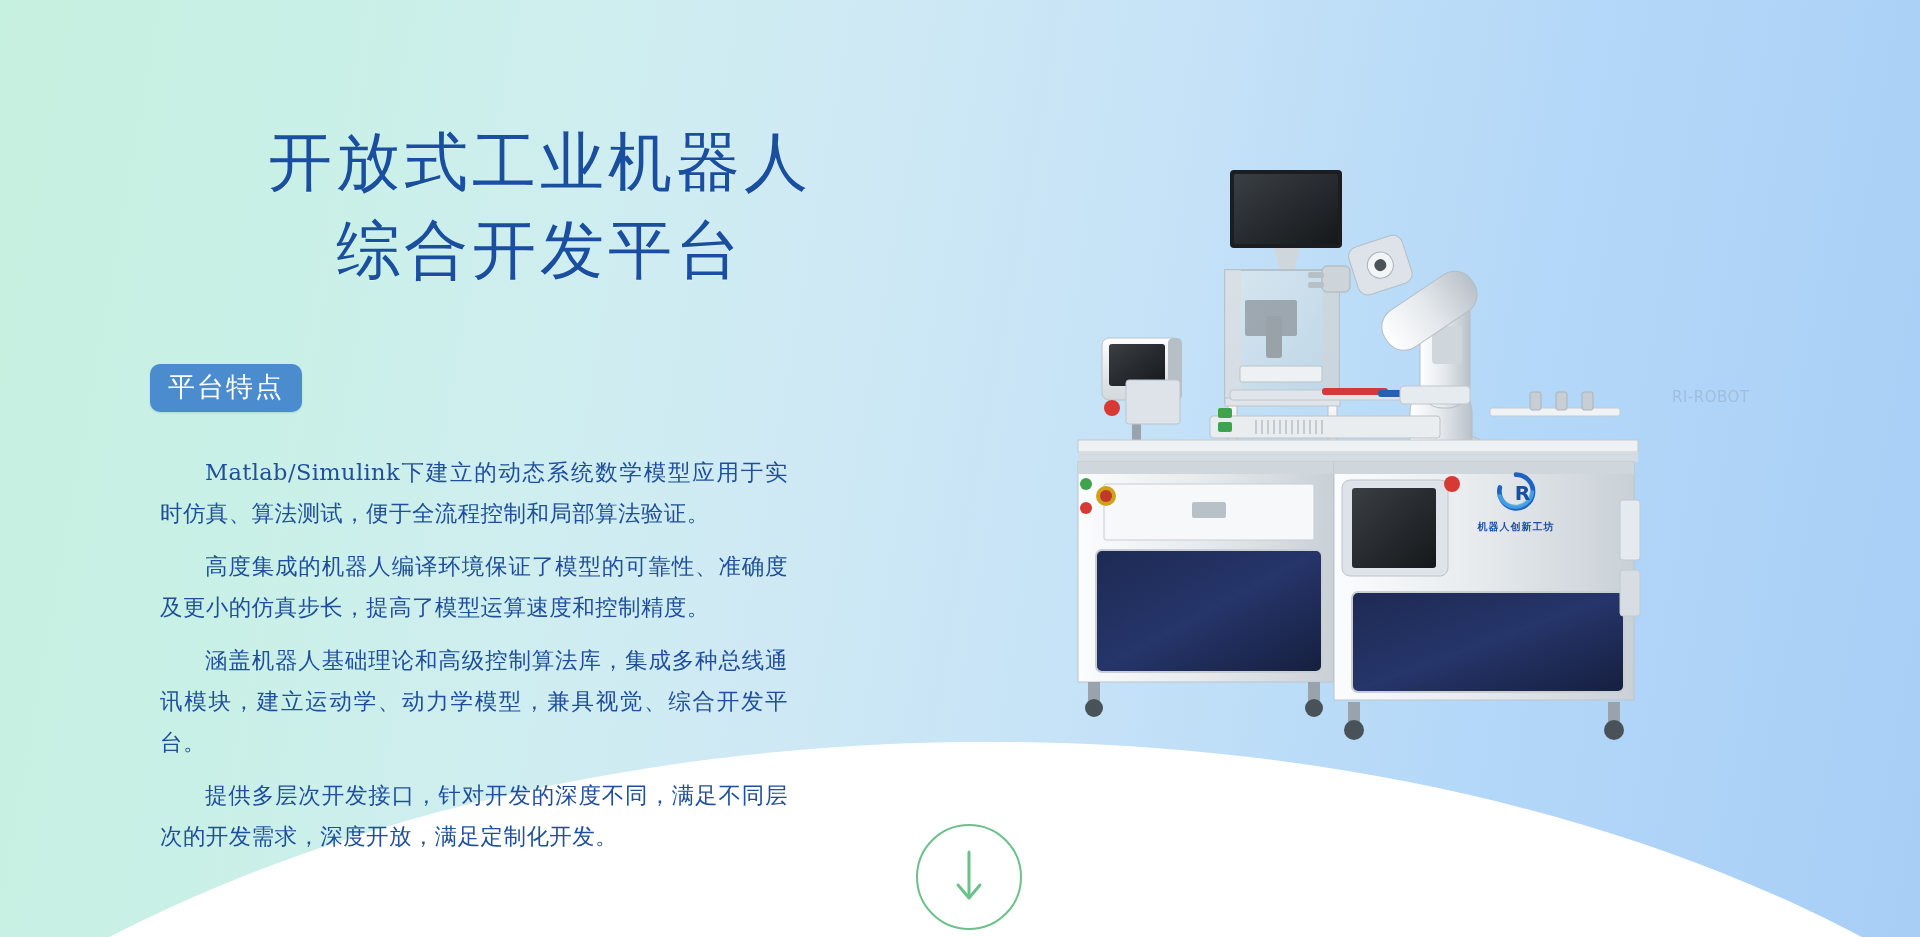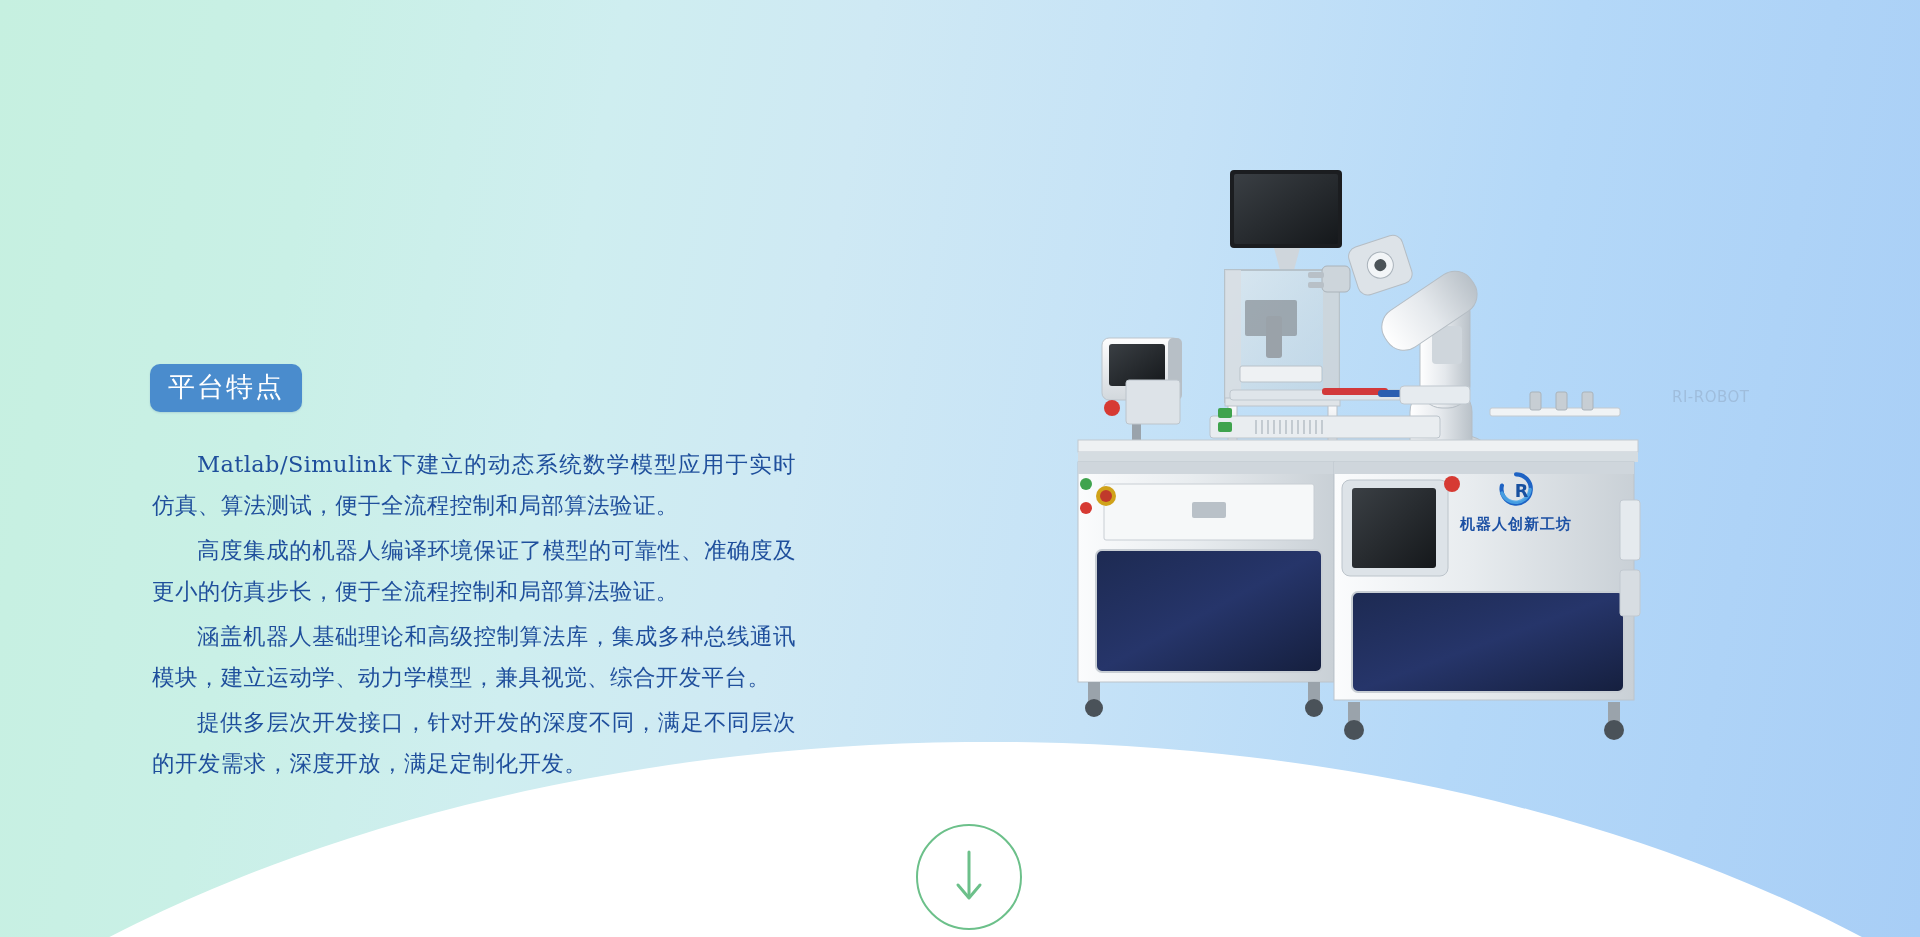--- a/index.html
+++ b/index.html
@@ -44,42 +44,42 @@
   }
 
   
   .copy{
     position:absolute;left:148px;top:440px;width:652px;
     color:#1f4f9c;
     font-family:"DejaVu Serif","Liberation Serif",serif;
     font-size:22.5px;line-height:41px;letter-spacing:.4px;
     text-align:justify;
   }
-  .copy p{margin:4px;text-indent:2em;}
+  .copy p{margin:12px;text-indent:2em;}
 
   
   .scroll-dn{
     position:absolute;left:916px;top:824px;width:102px;height:102px;
     border:2px solid #6cc08a;border-radius:50%;
     display:flex;align-items:center;justify-content:center;
   }
   .scroll-dn svg{display:block;}
 
   
   .equip{position:absolute;left:1060px;top:140px;width:600px;height:640px;}
   .equip svg{display:block;width:600px;height:640px;}
 
   .logo-badge{
     position:absolute;left:1456px;top:472px;width:120px;height:62px;
     display:flex;flex-direction:column;align-items:center;justify-content:flex-start;
     pointer-events:none;
   }
   .logo-mark{width:46px;height:42px;}
   .logo-text{
-    margin-top:9px;color:#1c50a4;font-size:15px;letter-spacing:1px;
+    margin-top:9px;color:#1c50a4;font-size:10px;letter-spacing:1px;
     font-family:"DejaVu Sans","Liberation Sans",sans-serif;font-weight:700;
     white-space:nowrap;
   }
   .wm{
     position:absolute;left:1672px;top:388px;color:#9ab6d4;font-size:15px;
     font-family:"DejaVu Sans","Liberation Sans",sans-serif;letter-spacing:.5px;
     opacity:.75;
   }
 </style>
 </head>
@@ -232,26 +232,30 @@
   <div class="logo-badge">
     <svg class="logo-mark" viewBox="0 0 64 58" xmlns="http://www.w3.org/2000/svg">
       <path d="M32 4 a25 25 0 1 1 -24 19" fill="none" stroke="#1e63c4" stroke-width="7" stroke-linecap="round"></path>
       <path d="M8 36 a25 25 0 0 0 48 -6" fill="none" stroke="#4da8e8" stroke-width="6" stroke-linecap="round" opacity=".85"></path>
       <text x="30" y="42" font-family="DejaVu Sans, sans-serif" font-size="30" font-weight="700" fill="#17509f">R</text>
     </svg>
     <div class="logo-text">机器人创新工坊</div>
   </div>
   <div class="wm">RI-ROBOT</div>
 
+  <div class="headline">
+    <span class="l1">开放式工业机器人</span>
+    <span class="l2">综合开发平台</span>
+  </div>
 
   <div class="badge">平台特点</div>
 
   <div class="copy">
     <p>Matlab/Simulink下建立的动态系统数学模型应用于实时仿真、算法测试，便于全流程控制和局部算法验证。</p>
-    <p>高度集成的机器人编译环境保证了模型的可靠性、准确度及更小的仿真步长，便于全流程控制和局部算法验证。</p>
+    <p>高度集成的机器人编译环境保证了模型的可靠性、准确度及更小的仿真步长，提高了模型运算速度和控制精度。</p>
     <p>涵盖机器人基础理论和高级控制算法库，集成多种总线通讯模块，建立运动学、动力学模型，兼具视觉、综合开发平台。</p>
     <p>提供多层次开发接口，针对开发的深度不同，满足不同层次的开发需求，深度开放，满足定制化开发。</p>
   </div>
 
   <div class="scroll-dn">
     <svg width="34" height="58" viewBox="0 0 34 58">
       <path d="M17 4 V48" stroke="#6cc08a" stroke-width="3" stroke-linecap="round" fill="none"></path>
       <path d="M6 37 L17 50 L28 37" stroke="#6cc08a" stroke-width="3" stroke-linecap="round" stroke-linejoin="round" fill="none"></path>
     </svg>
   </div>

